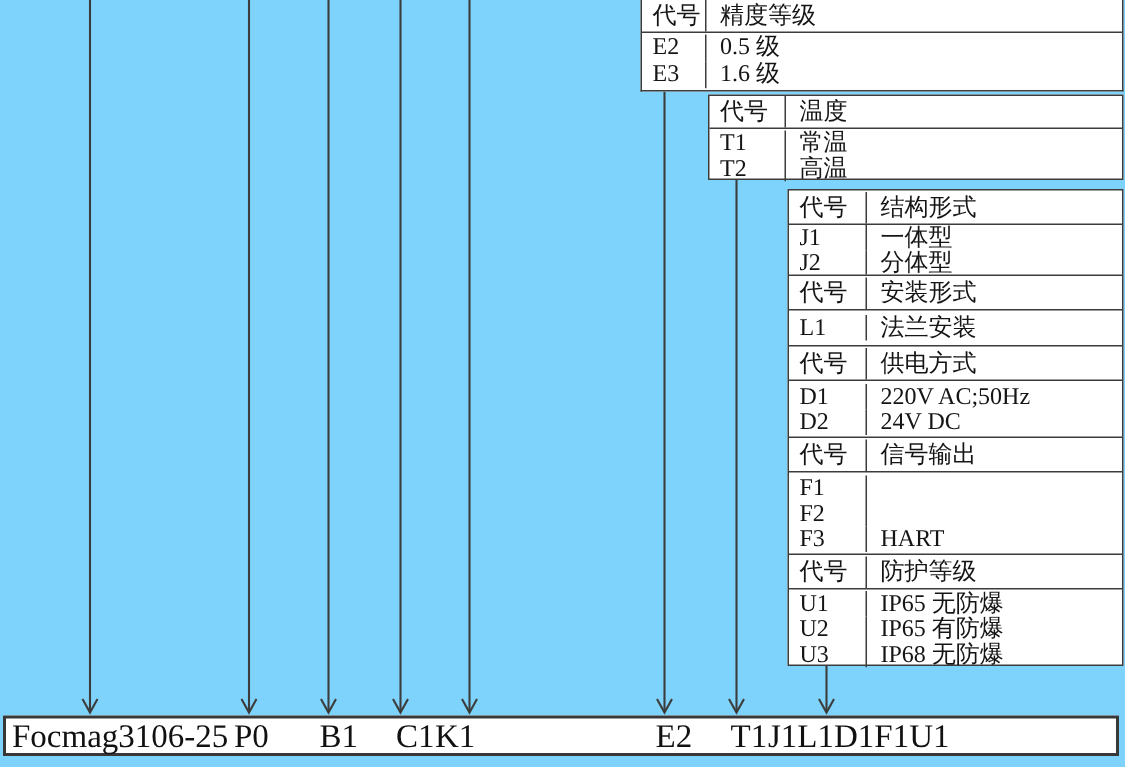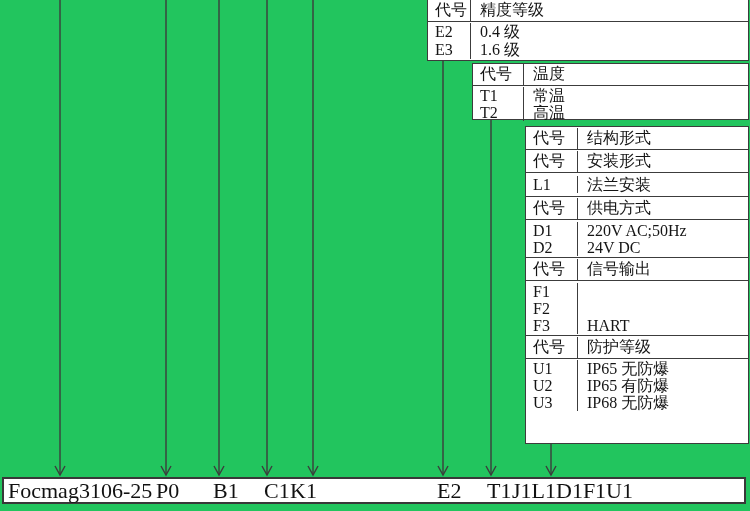--- a/index.html
+++ b/index.html
@@ -1,19 +1,19 @@
 <!DOCTYPE html>
 <html><head>
 <meta charset="utf-8">
 <style>
   html,body{margin:0;padding:0;background:#ffffff;}
   .stage{
     position:relative;
     width:750px;height:511px;
-    background:#22c55e;
+    background:#7dd3fc;
     font-family:"Liberation Serif","DejaVu Serif",serif;
     color:#151515;
     overflow:hidden;
   }
   .arrow-layer{position:absolute;left:0;top:0;width:750px;height:511px;}
   .tbl{
     position:absolute;
     box-sizing:border-box;
     border:1px solid #3c3c3c;
     background:#ffffff;
@@ -99,21 +99,21 @@
   </svg>
 
   <div class="tbl t1">
     <div class="hrow">
       <div class="cellc">代号</div>
       <div class="celll">精度等级</div>
     </div>
     <div class="grp last">
       <div class="line">
         <div class="cellc">E2</div>
-        <div class="celll">0.4 级</div>
+        <div class="celll">0.5 级</div>
       </div>
       <div class="line">
         <div class="cellc">E3</div>
         <div class="celll">1.6 级</div>
       </div>
     </div>
   </div>
 
   <div class="tbl t2">
     <div class="hrow">
@@ -130,20 +130,30 @@
         <div class="celll">高温</div>
       </div>
     </div>
   </div>
 
   <div class="tbl t3">
 
     <div class="hrow">
       <div class="cellc">代号</div>
       <div class="celll">结构形式</div>
+    </div>
+    <div class="grp sec-j">
+      <div class="line">
+        <div class="cellc">J1</div>
+        <div class="celll">一体型</div>
+      </div>
+      <div class="line">
+        <div class="cellc">J2</div>
+        <div class="celll">分体型</div>
+      </div>
     </div>
 
     <div class="hrow">
       <div class="cellc">代号</div>
       <div class="celll">安装形式</div>
     </div>
     <div class="grp sec-l">
       <div class="line">
         <div class="cellc">L1</div>
         <div class="celll">法兰安装</div>

